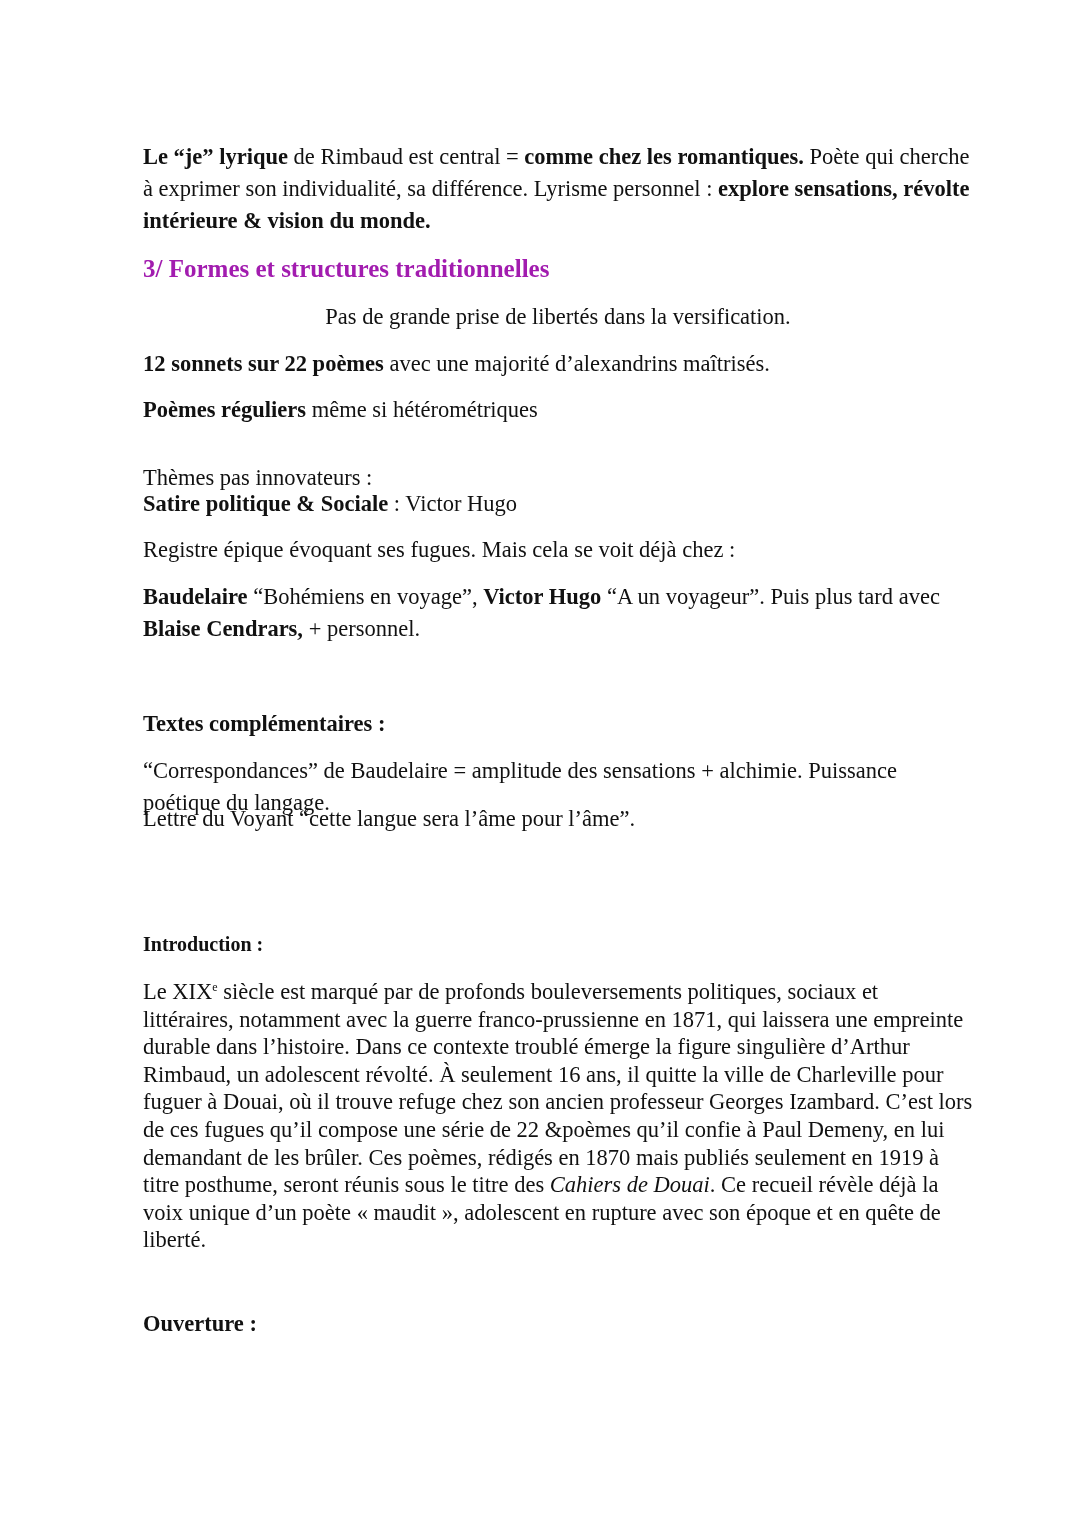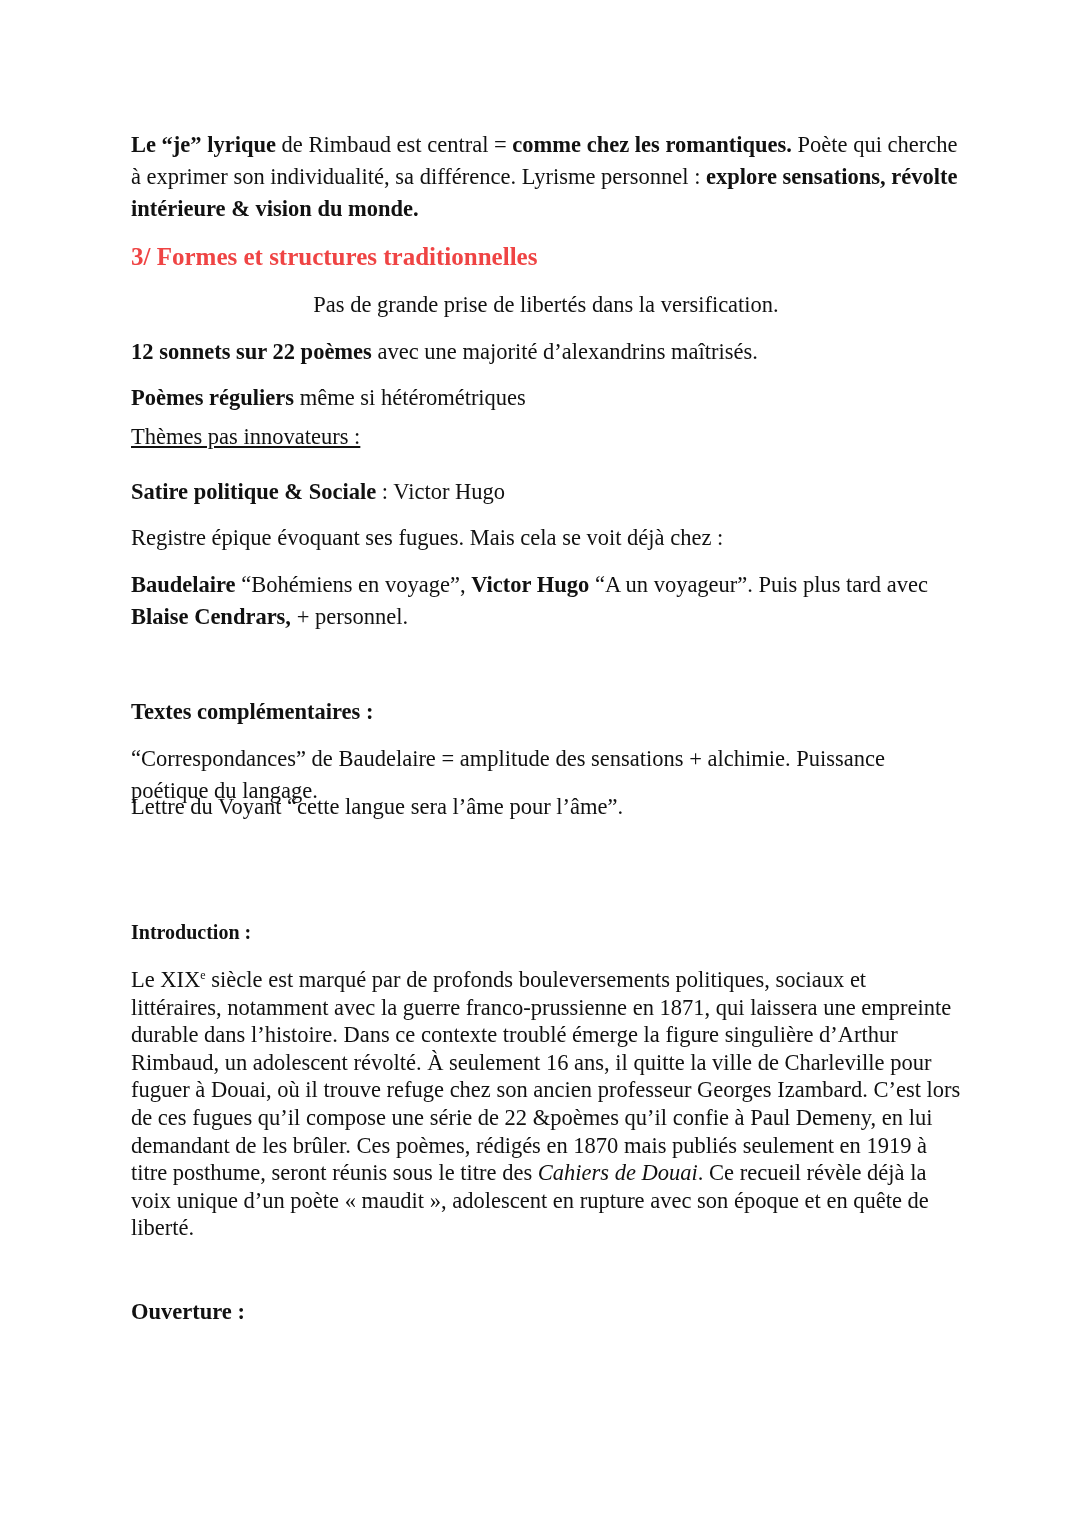--- a/index.html
+++ b/index.html
@@ -14,29 +14,29 @@
       overflow: hidden;
       color: #111111;
       font-family: "Liberation Serif", "DejaVu Serif", serif;
     }
     .block {
       position: absolute;
       left: 131px;
       width: 830px;
       font-size: 22.5px;
       line-height: 32px;
-      margin: 0;
+      margin: 12px;
     }
     .dense {
       line-height: 27.6px;
     }
     b { font-weight: bold; }
     i { }
     .heading-red {
-      color: #ef4444;
+      color: #a21caf;
       font-weight: bold;
       font-size: 25px;
       line-height: 32px;
     }
     .heading-sans {
       font-family: Liberation Serif, serif;
       font-weight: bold;
       font-size: 20px;
       line-height: 28px;
     }
@@ -52,21 +52,21 @@
 <p class="block" style="top:129px;"><b>Le “je” lyrique</b><span> de Rimbaud est central = </span><b>comme chez les romantiques.</b><span> Poète qui cherche à exprimer son individualité, sa différence. Lyrisme personnel : </span><b>explore sensations, révolte intérieure &amp; vision du monde.</b></p>
 
 <div class="block heading-red" style="top:241px;">3/ Formes et structures traditionnelles</div>
 
 <p class="block" style="top:289px;text-align:center;">Pas de grande prise de libertés dans la versification.</p>
 
 <p class="block" style="top:336px;"><b>12 sonnets sur 22 poèmes</b><span> avec une majorité d’alexandrins maîtrisés.</span></p>
 
 <p class="block" style="top:382px;"><b>Poèmes réguliers</b><span> même si hétérométriques</span></p>
 
-<p class="block" style="top:421px;text-decoration:underline;">Thèmes pas innovateurs :</p>
+<p class="block" style="top:450px;">Thèmes pas innovateurs :</p>
 
 <p class="block" style="top:476px;"><b>Satire politique &amp; Sociale</b><span> : Victor Hugo</span></p>
 
 <p class="block" style="top:522px;">Registre épique évoquant ses fugues. Mais cela se voit déjà chez :</p>
 
 <p class="block" style="top:569px;"><b>Baudelaire</b><span> “Bohémiens en voyage”, </span><b>Victor Hugo</b><span> “A un voyageur”. Puis plus tard avec </span><b>Blaise Cendrars,</b><span> + personnel.</span></p>
 
 <p class="block" style="top:696px;"><b>Textes complémentaires :</b></p>
 
 <p class="block" style="top:743px;">“Correspondances” de Baudelaire = amplitude des sensations + alchimie. Puissance poétique du langage.</p>

